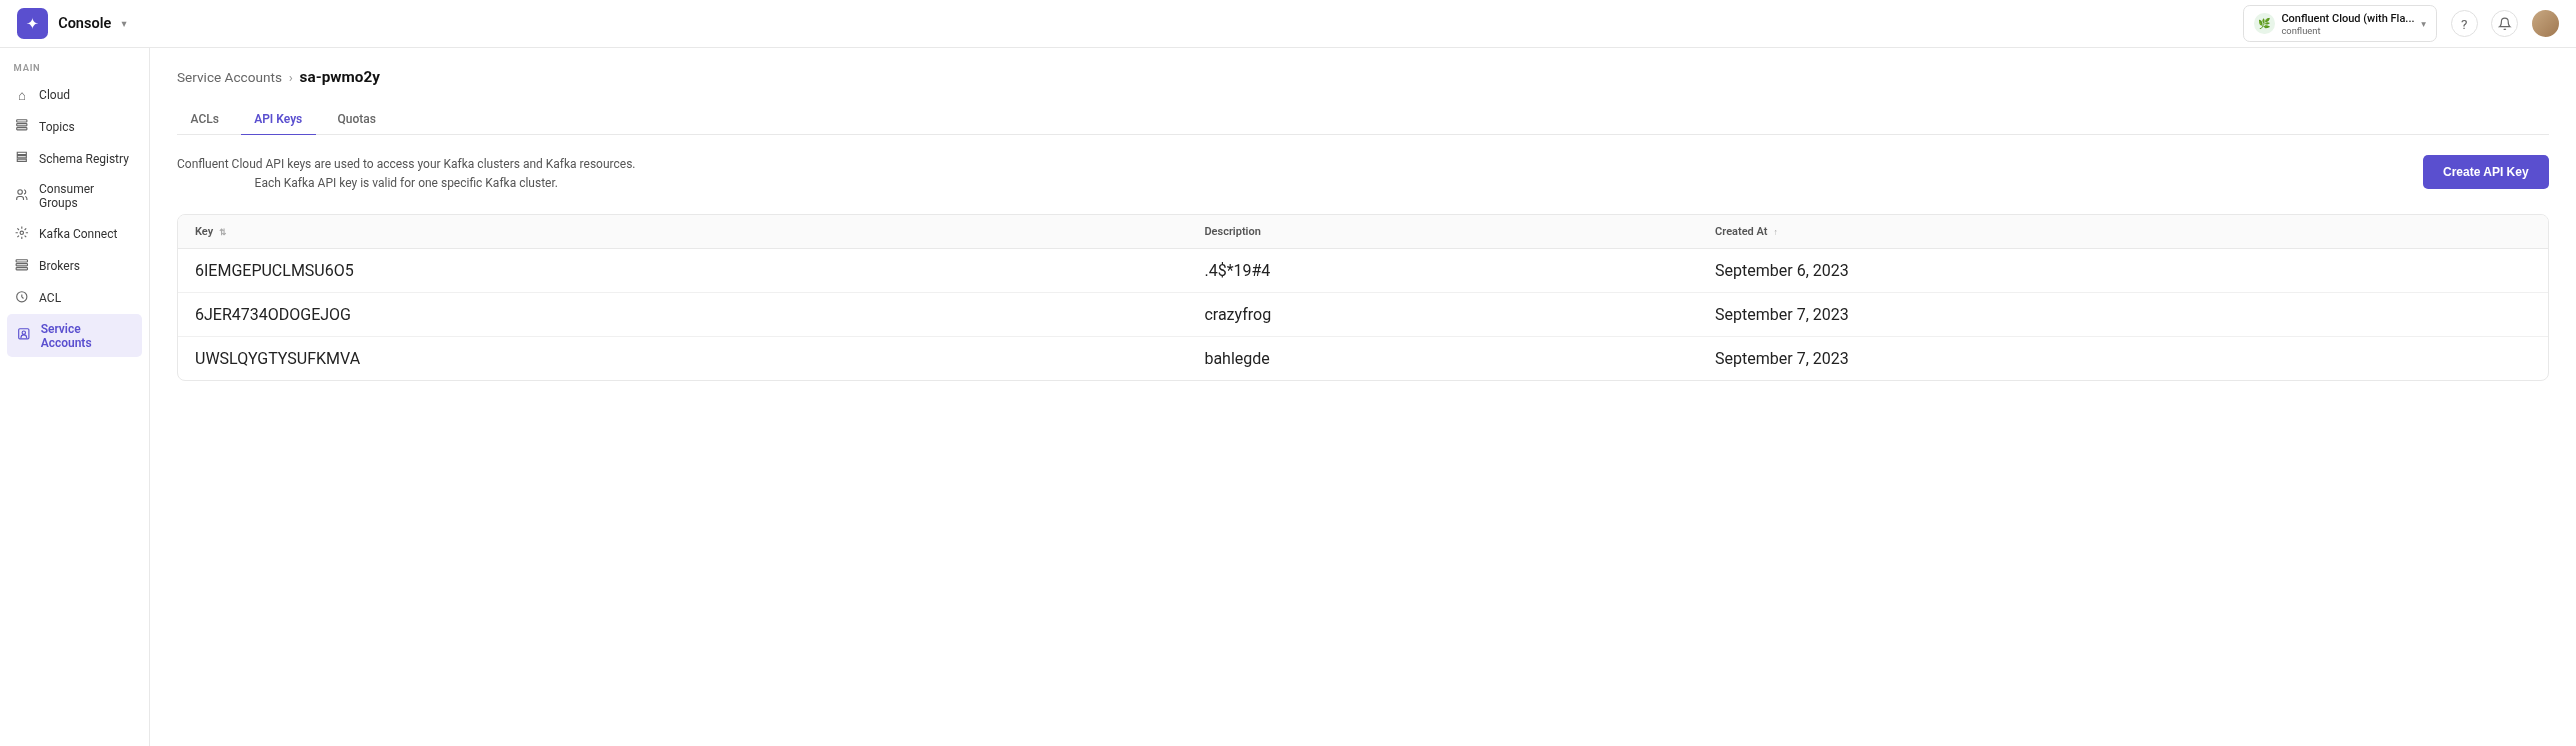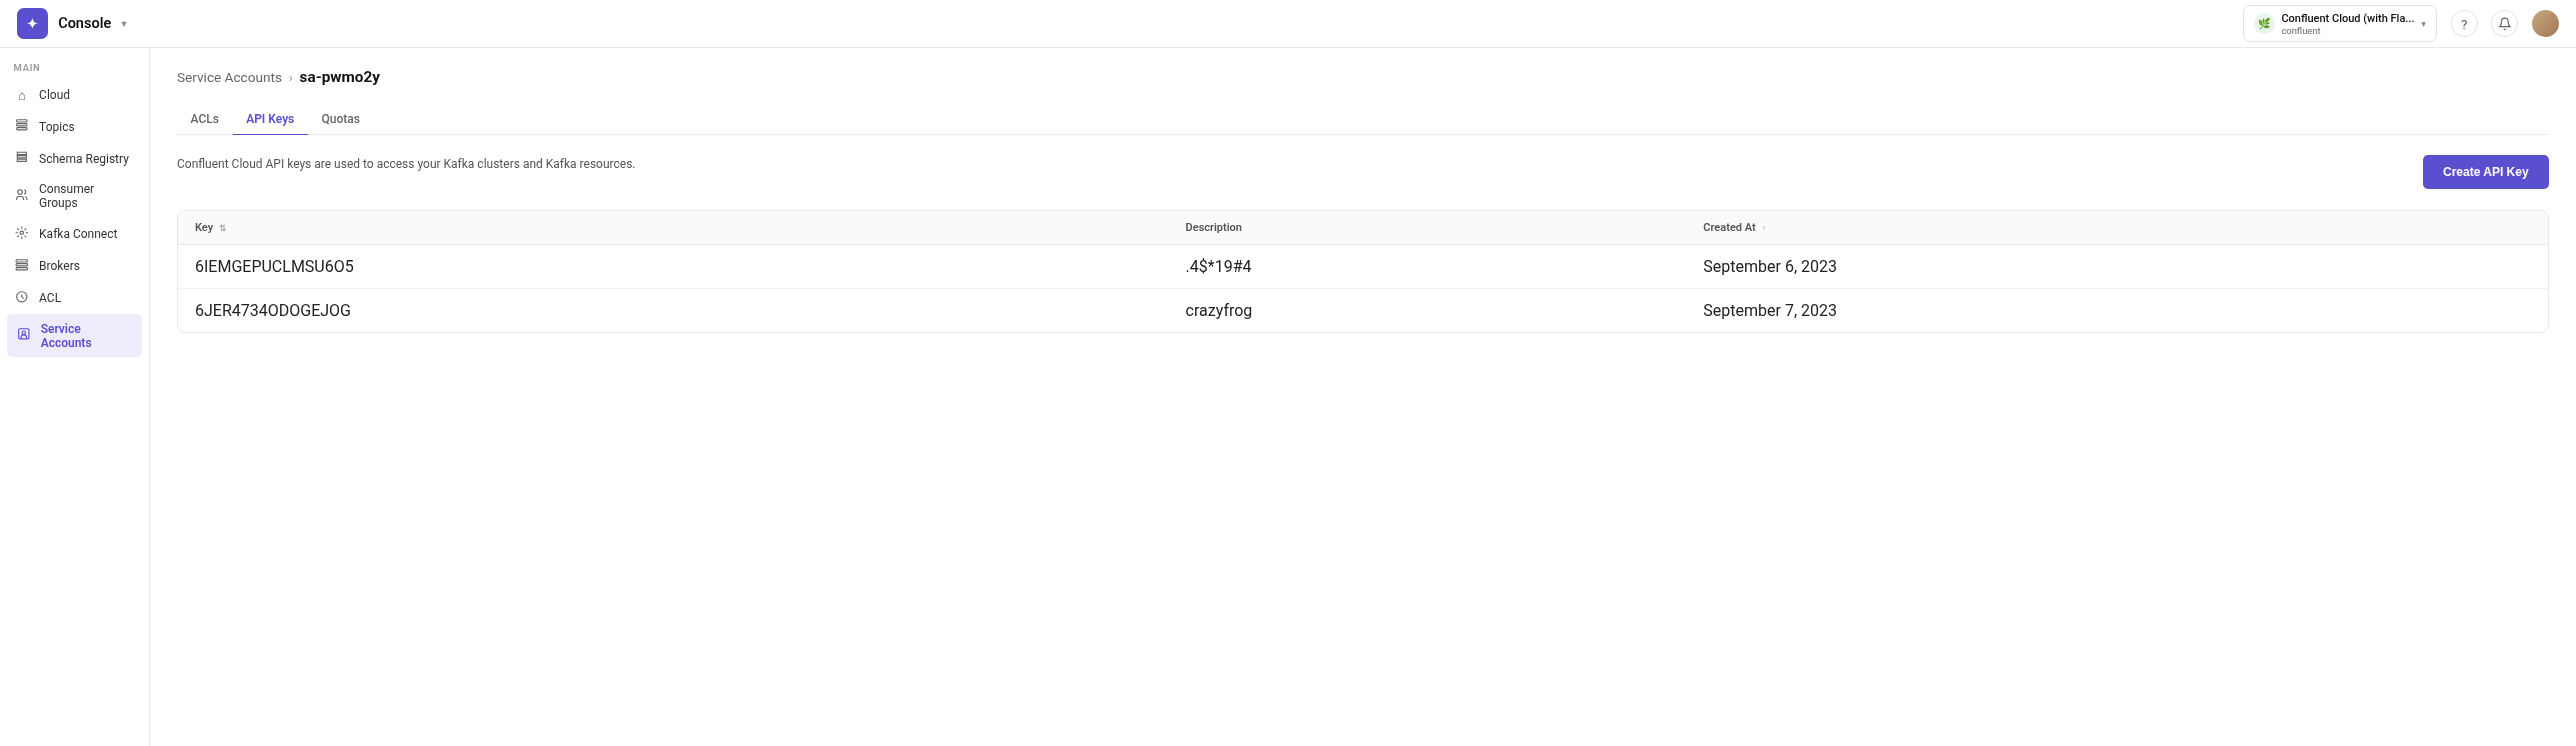--- a/index.html
+++ b/index.html
@@ -61,21 +61,21 @@
     
     .main-content { flex: 1; overflow-y: auto; padding: 20.4px 27px; }
 
     
     .breadcrumb { display: flex; align-items: center; gap: 6.8px; margin-bottom: 17px; }
     .breadcrumb-link { font-size: 13.6px; color: #666; cursor: pointer; }
     .breadcrumb-sep { font-size: 13.6px; color: #999; }
     .breadcrumb-current { font-size: 15.3px; font-weight: 700; color: #111; }
 
     
-    .tabs { display: flex; gap: 0; border-bottom: 1.7px solid #e8e8e8; margin-bottom: 20.4px; }
+    .tabs { display: flex; gap: 8px; border-bottom: 1.7px solid #e8e8e8; margin-bottom: 20.4px; }
     .tab {
       padding: 8.5px 13.6px; font-size: 12px; font-weight: 500; color: #666;
       cursor: pointer; border-bottom: 1.7px solid transparent; margin-bottom: -1.7px;
     }
     .tab.active { color: #5a4fcf; border-bottom-color: #5a4fcf; font-weight: 600; }
 
     
     .info-section {
       display: flex; justify-content: space-between; align-items: flex-start; margin-bottom: 20.4px;
     }
@@ -228,20 +228,21 @@
         <span>API Keys</span>
       </div>
       <div class="tab">
         <span>Quotas</span>
       </div>
     </div>
 
     <div class="info-section">
       <div class="info-text">
         <div>Confluent Cloud API keys are used to access your Kafka clusters and Kafka resources.</div>
+        <div>Each Kafka API key is valid for one specific Kafka cluster.</div>
       </div>
       <button class="create-btn">Create API Key</button>
     </div>
 
     <div class="table-container">
       <table class="table">
         <thead>
           <tr>
             <th>
               <span>Key</span>
@@ -260,19 +261,24 @@
           <tr>
             <td>6IEMGEPUCLMSU6O5</td>
             <td>.4$*19#4</td>
             <td>September 6, 2023</td>
           </tr>
           <tr>
             <td>6JER4734ODOGEJOG</td>
             <td>crazyfrog</td>
             <td>September 7, 2023</td>
           </tr>
+          <tr>
+            <td>UWSLQYGTYSUFKMVA</td>
+            <td>bahlegde</td>
+            <td>September 7, 2023</td>
+          </tr>
         </tbody>
       </table>
     </div>
 
   </main>
 </div>
 
 
 </body></html>

